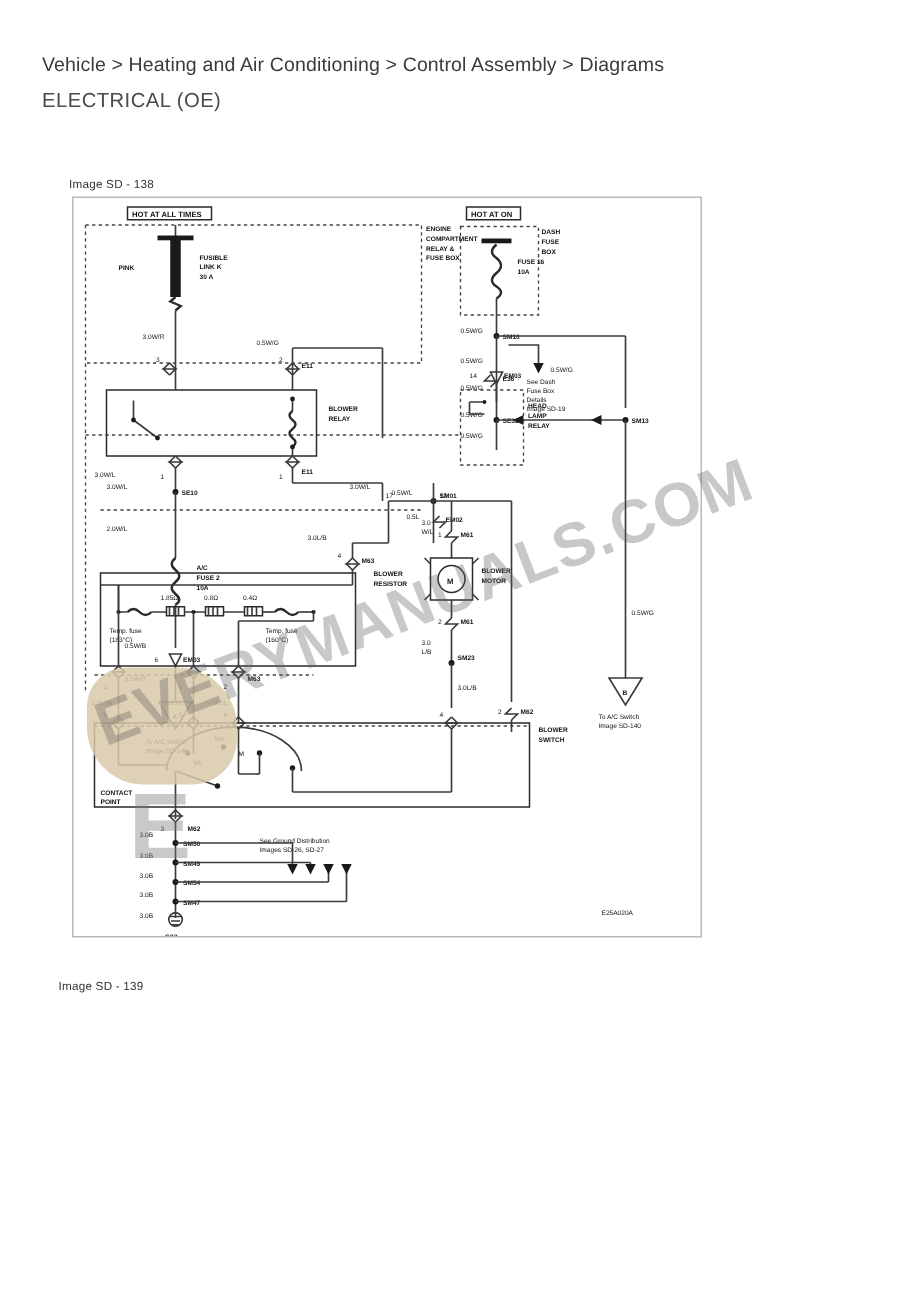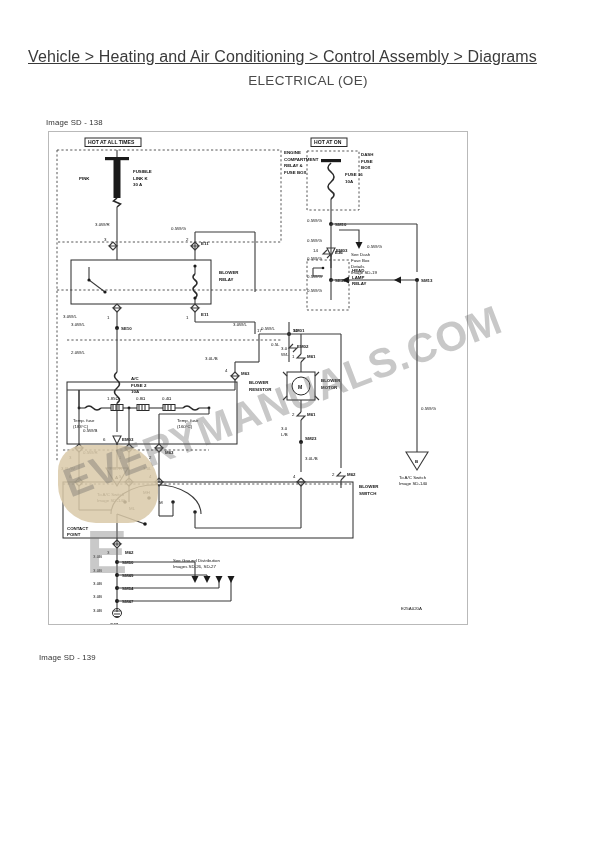--- a/index.html
+++ b/index.html
@@ -23,34 +23,32 @@
     top: 32px;
     width: 560px;
   }
   .hdr-vehicle {
     font-size: 10.5px;
     color: #3a3a3a;
     letter-spacing: 0.1px;
     line-height: 15px;
   }
   .hdr-breadcrumb {
-    font-size: 16px;
+    font-size: 13px;
     color: #3a3a3a;
     letter-spacing: 0.1px;
     line-height: 17px;
-    margin-top: 16px;
-    text-decoration: underline;
+    margin-top: 2px;
   }
   .hdr-section {
     font-size: 13.5px;
     color: #4a4a4a;
     letter-spacing: 0.3px;
     margin-top: 8px;
     font-weight: 400;
-    text-align: center;
   }
   .img-caption {
     position: absolute;
     font-size: 7.8px;
     color: #333;
     letter-spacing: 0.15px;
   }
   #caption-top { left: 28px; top: 118px; padding-left: 18px; }
   #caption-bottom { left: 28px; top: 653px; padding-left: 11px; }
 

